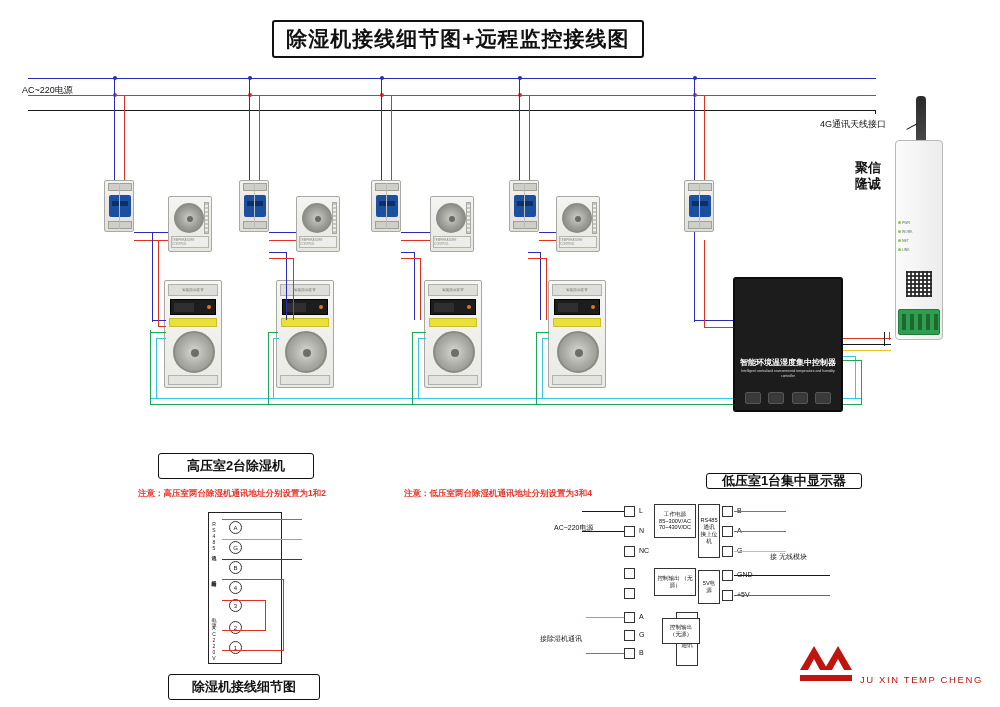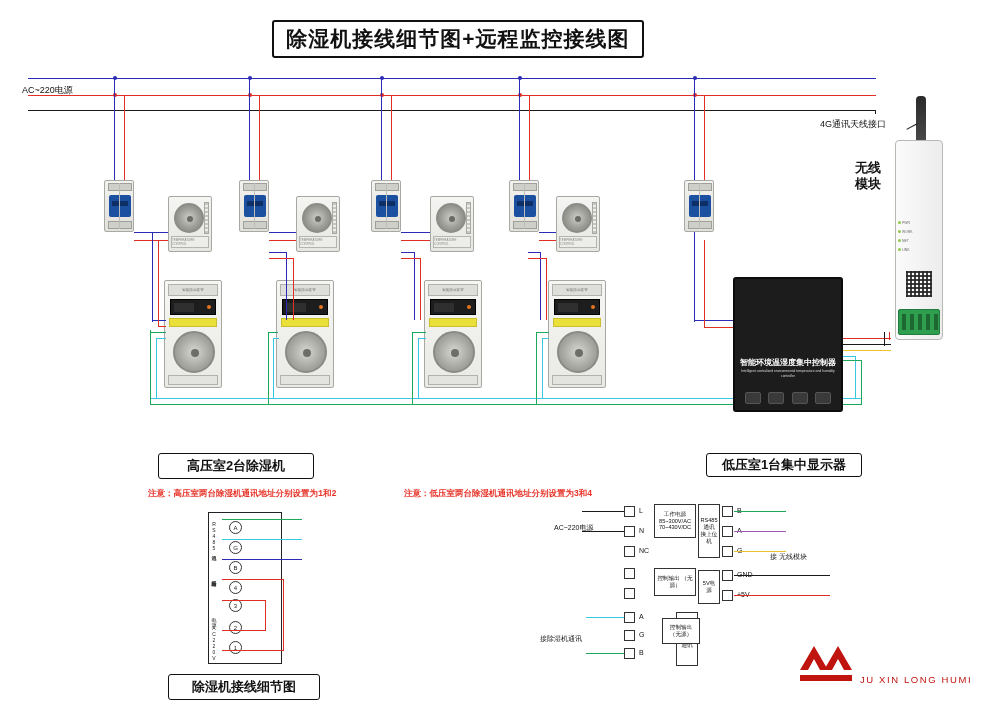--- a/index.html
+++ b/index.html
@@ -155,22 +155,22 @@
     background: #2f9e4f; border: 1px solid #237a3d; border-radius: 2px; }
   #wireless .green-term i { position: absolute; top: 4px; width: 4px; height: 16px; background: #1d6831; }
   #antenna { left: 916px; top: 96px; width: 10px; height: 48px;
     background: linear-gradient(to bottom,#2a2a2a,#4a4a4a); border-radius: 4px; }
   #wl-label { left: 855px; top: 160px; width: 26px;
     font-size: 13px; font-weight: bold; color: #111; line-height: 1.2; text-align: center; }
 
   
   #sec-hv { left: 158px; top: 453px; width: 156px; height: 26px; }
   #sec-lv { left: 444px; top: 453px; width: 146px; height: 26px; }
-  #sec-disp { left: 706px; top: 453px; width: 156px; height: 24px; }
-  #note-hv { left: 148px; top: 488px; font-family: Liberation Mono, monospace; }
+  #sec-disp { left: 706px; top: 473px; width: 156px; height: 16px; }
+  #note-hv { left: 138px; top: 488px; }
   #note-lv { left: 404px; top: 488px; }
 
   #cap-dehum { left: 168px; top: 674px; width: 152px; height: 26px; }
   #cap-disp { left: 638px; top: 674px; width: 152px; height: 26px; }
 
   
   #detail-left { left: 208px; top: 512px; width: 74px; height: 152px;
     border: 1px solid #222; background: #fff; }
   #detail-left .term { position: absolute; left: 20px; width: 13px; height: 13px;
     border: 1px solid #333; border-radius: 50%; background: #fff;
@@ -248,21 +248,21 @@
     <div class="leds">PWR<br>WORK<br>NET<br>LINK</div>
     <div class="qr"></div>
     <div class="green-term">
       <i style="left:3px"></i>
         <i style="left:11px"></i>
         <i style="left:19px"></i>
         <i style="left:27px"></i>
         <i style="left:35px"></i>
     </div>
   </div>
-  <div class="abs" id="wl-label">无线模块</div>
+  <div class="abs" id="wl-label">聚信隆诚</div>
 
   <div class="abs breaker" style="left:104px; top:180px;">
     <div class="top-term"></div>
       <div class="handle"></div>
       <div class="bot-term"></div>
       <div class="split"></div>
   </div>
   <div class="abs breaker" style="left:239px; top:180px;">
     <div class="top-term"></div>
       <div class="handle"></div>
@@ -523,16 +523,16 @@
 
 
   <div class="abs" id="logo">
     <div class="mark">
       <svg width="56" height="44" viewBox="0 0 56 44">
         <polygon points="16,2 30,26 22,26 16,15 10,26 2,26" fill="#c0140f"></polygon>
         <polygon points="40,2 54,26 46,26 40,15 34,26 26,26" fill="#c0140f"></polygon>
         <rect x="2" y="31" width="52" height="6" fill="#c0140f"></rect>
       </svg>
     </div>
-    <div class="txt-en">JU XIN LONG HUMI</div>
+    <div class="txt-en">JU XIN TEMP CHENG</div>
   </div>
 
 </div>
 
 </body></html>

